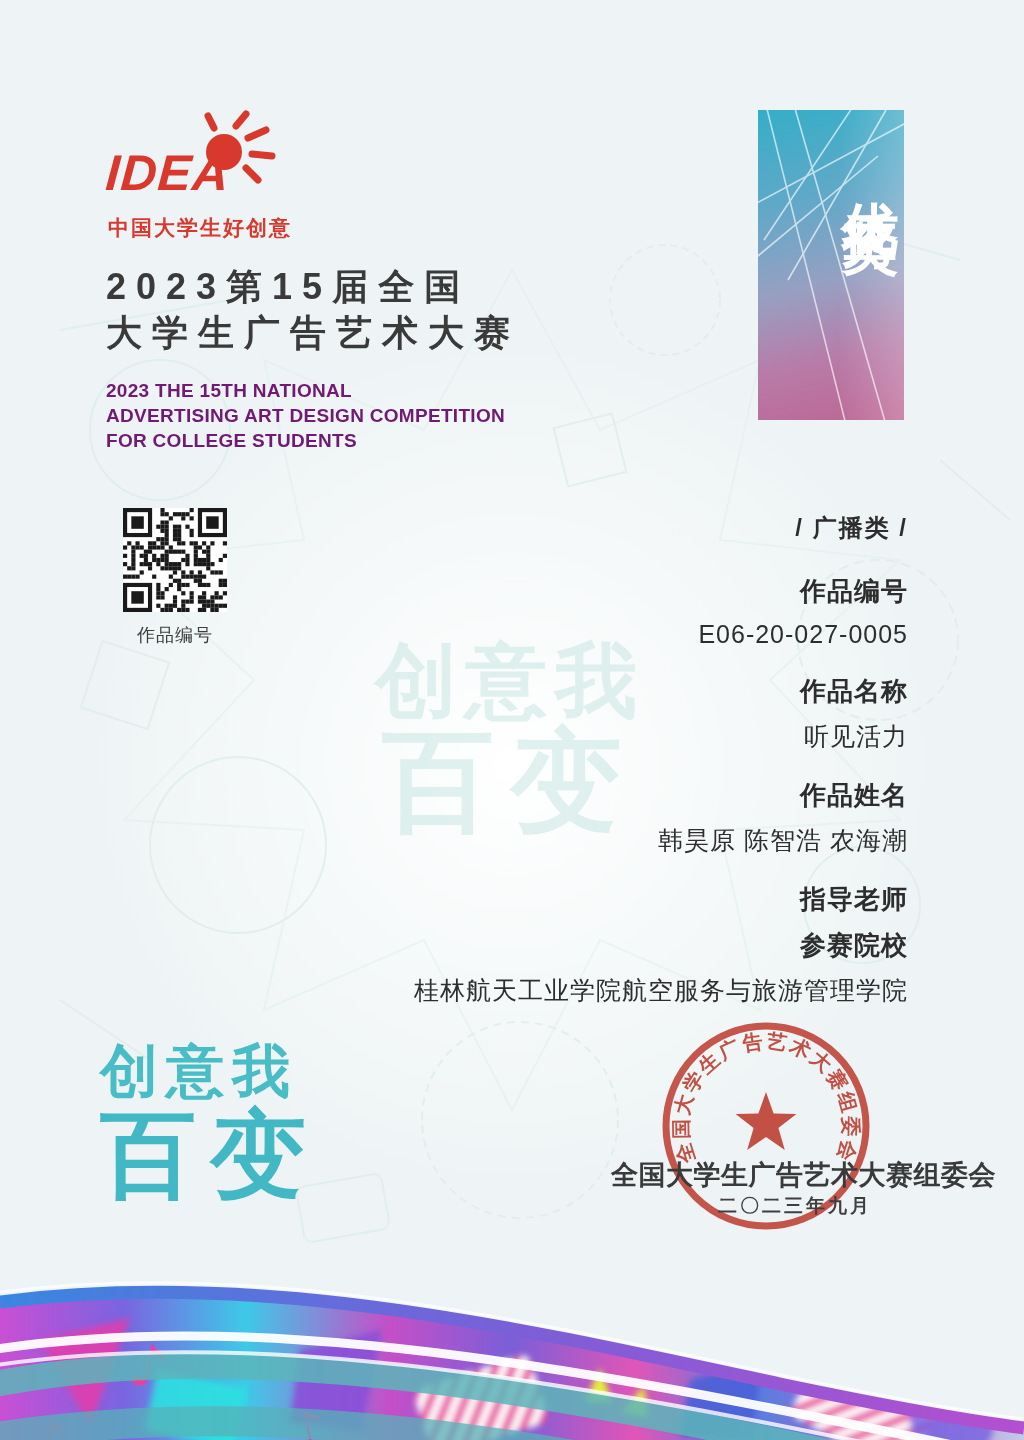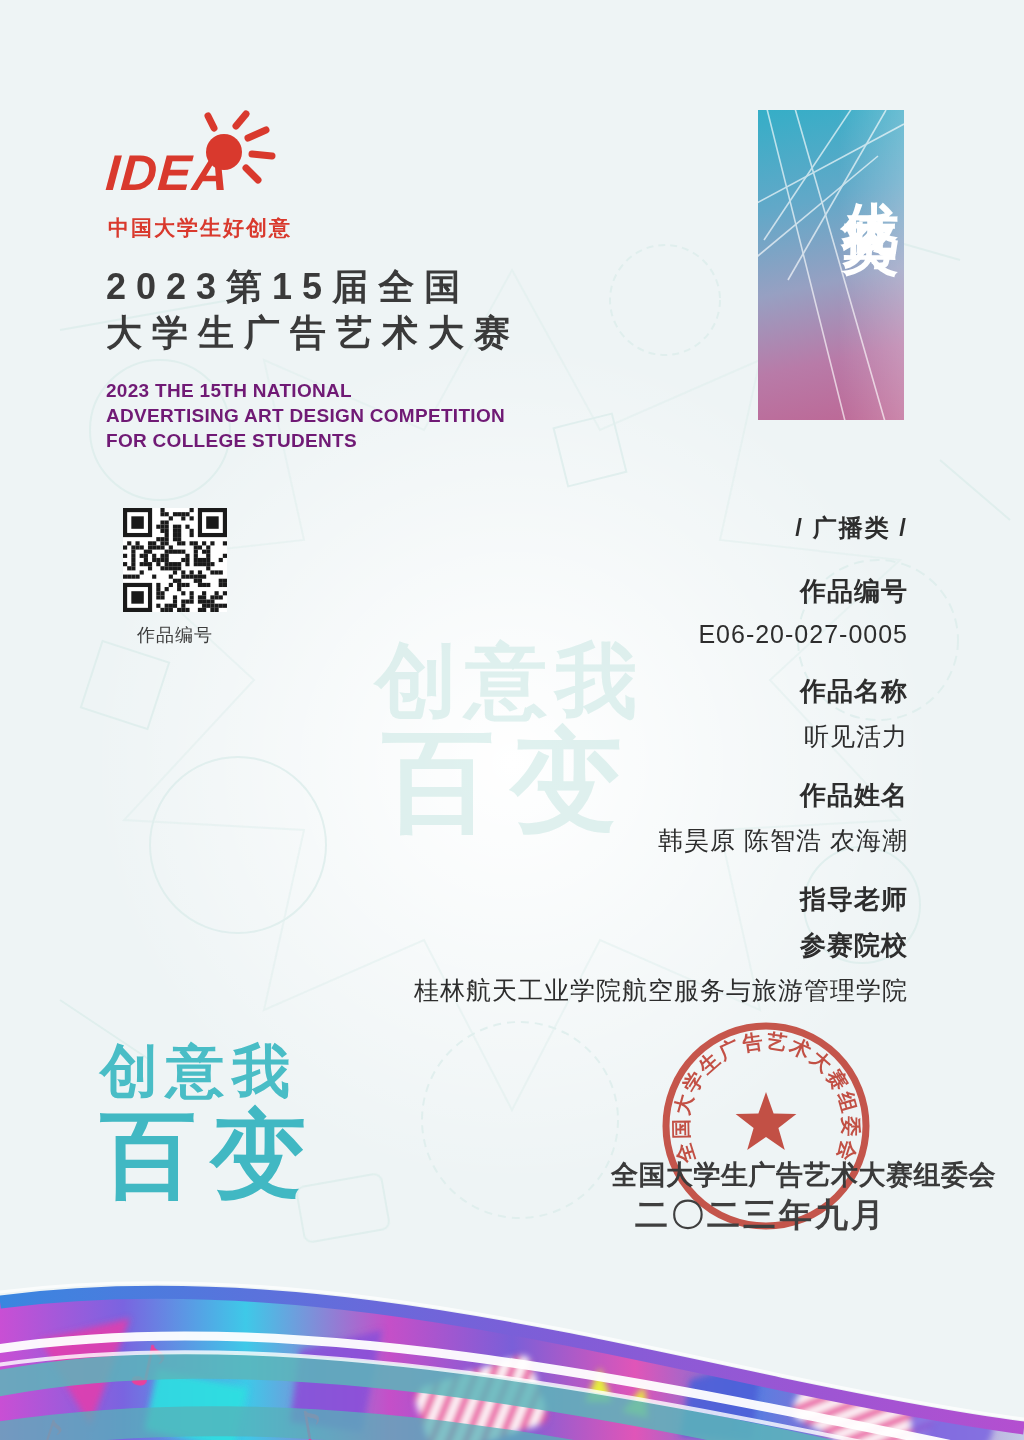--- a/index.html
+++ b/index.html
@@ -58,22 +58,22 @@
   
   .slogan-logo{position:absolute;left:100px;top:1038px;color:#49bdc6;line-height:1.15;}
   .slogan-line1{font-size:58px;font-weight:bold;letter-spacing:8px;white-space:nowrap;}
   .slogan-line2{font-size:96px;font-weight:bold;letter-spacing:14px;line-height:1;margin-top:2px;color:#41b8c3;white-space:nowrap;}
 
   
   .stamp-wrap{position:absolute;left:646px;top:1006px;width:240px;height:240px;
     opacity:.92;mix-blend-mode:multiply;}
   .org-line{position:absolute;left:611px;top:1157px;width:304px;text-align:center;
     font-size:27px;font-weight:bold;color:#3a3a3a;letter-spacing:.5px;white-space:nowrap;}
-  .date-line{position:absolute;left:609px;top:1193px;width:304px;text-align:center;
-    font-size:33px;font-weight:bold;color:#3f3f3f;letter-spacing:3px;}
+  .date-line{position:absolute;left:643px;top:1193px;width:304px;text-align:center;
+    font-size:19px;font-weight:bold;color:#3f3f3f;letter-spacing:3px;}
 
   .wave{position:absolute;left:0;top:1200px;}
 </style>
 </head>
 <body>
 
 <div class="page">
 
   <svg class="bg-pattern" width="1024" height="1440" viewBox="0 0 1024 1440">
     <g fill="none" stroke="#dcedeb" stroke-width="2" opacity="0.8">

